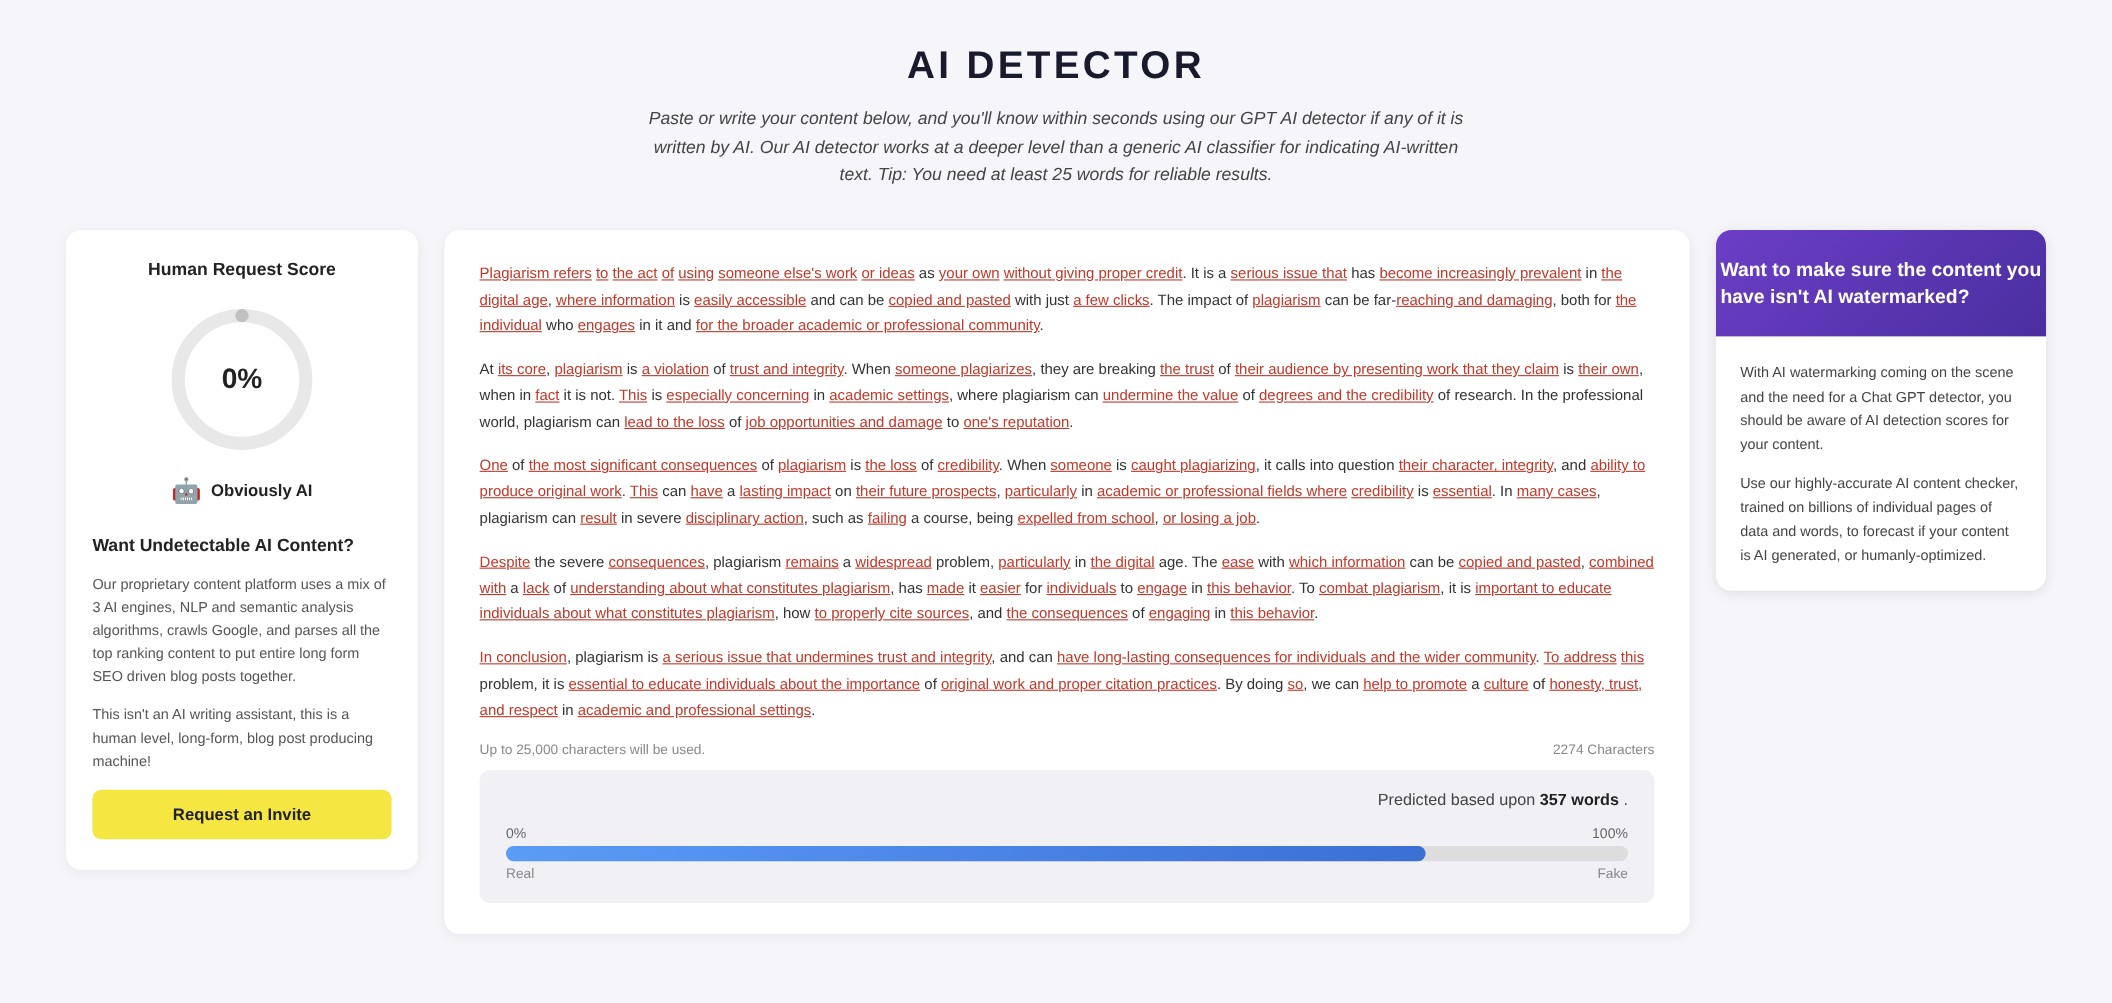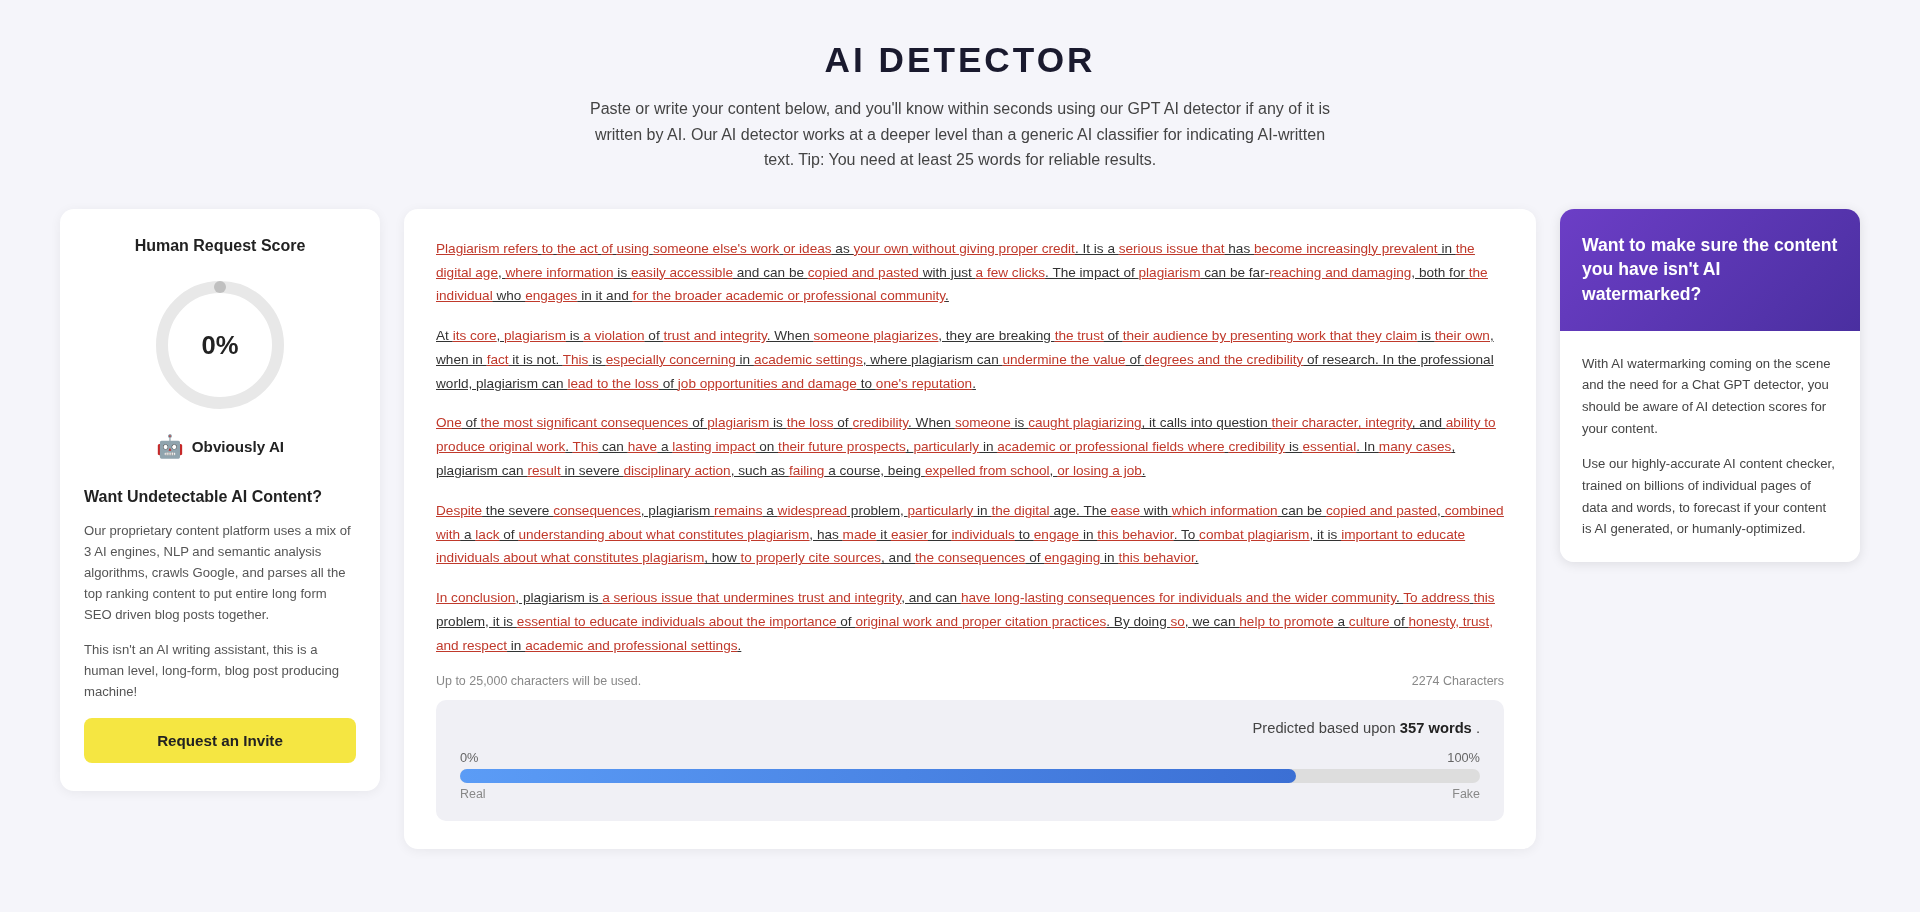--- a/index.html
+++ b/index.html
@@ -23,20 +23,21 @@
       letter-spacing: 3px;
       color: #1a1a2e;
       margin-bottom: 16px;
     }
     .header p {
       font-size: 1rem;
       color: #444;
       max-width: 760px;
       margin: 0 auto;
       line-height: 1.6;
+      font-style: italic;
     }
     .main-grid {
       display: grid;
       grid-template-columns: 320px 1fr 300px;
       gap: 24px;
       align-items: start;
     }
     
     .left-panel {
       background: #fff;
@@ -119,21 +120,20 @@
     .center-panel {
       background: #fff;
       border-radius: 14px;
       padding: 28px 32px;
       box-shadow: 0 2px 12px rgba(0,0,0,0.06);
     }
     .article-text {
       font-size: 0.85rem;
       line-height: 1.75;
       color: #333;
-      text-decoration: underline;
     }
     .article-text p {
       margin-bottom: 16px;
     }
     .article-text a {
       color: #c0392b;
       text-decoration: underline;
       cursor: pointer;
     }
     .char-count-row {
@@ -189,21 +189,21 @@
     }
 
     
     .right-panel {
       border-radius: 14px;
       overflow: hidden;
       box-shadow: 0 2px 12px rgba(0,0,0,0.10);
     }
     .right-panel-top {
       background: linear-gradient(135deg, #6c3ec6, #4a2fa0);
-      padding: 24px 22px;
+      padding: 24px 4px;
       color: #fff;
     }
     .right-panel-top h3 {
       font-size: 1.1rem;
       font-weight: 800;
       line-height: 1.4;
       margin-bottom: 0;
     }
     .right-panel-bottom {
       background: #fff;

